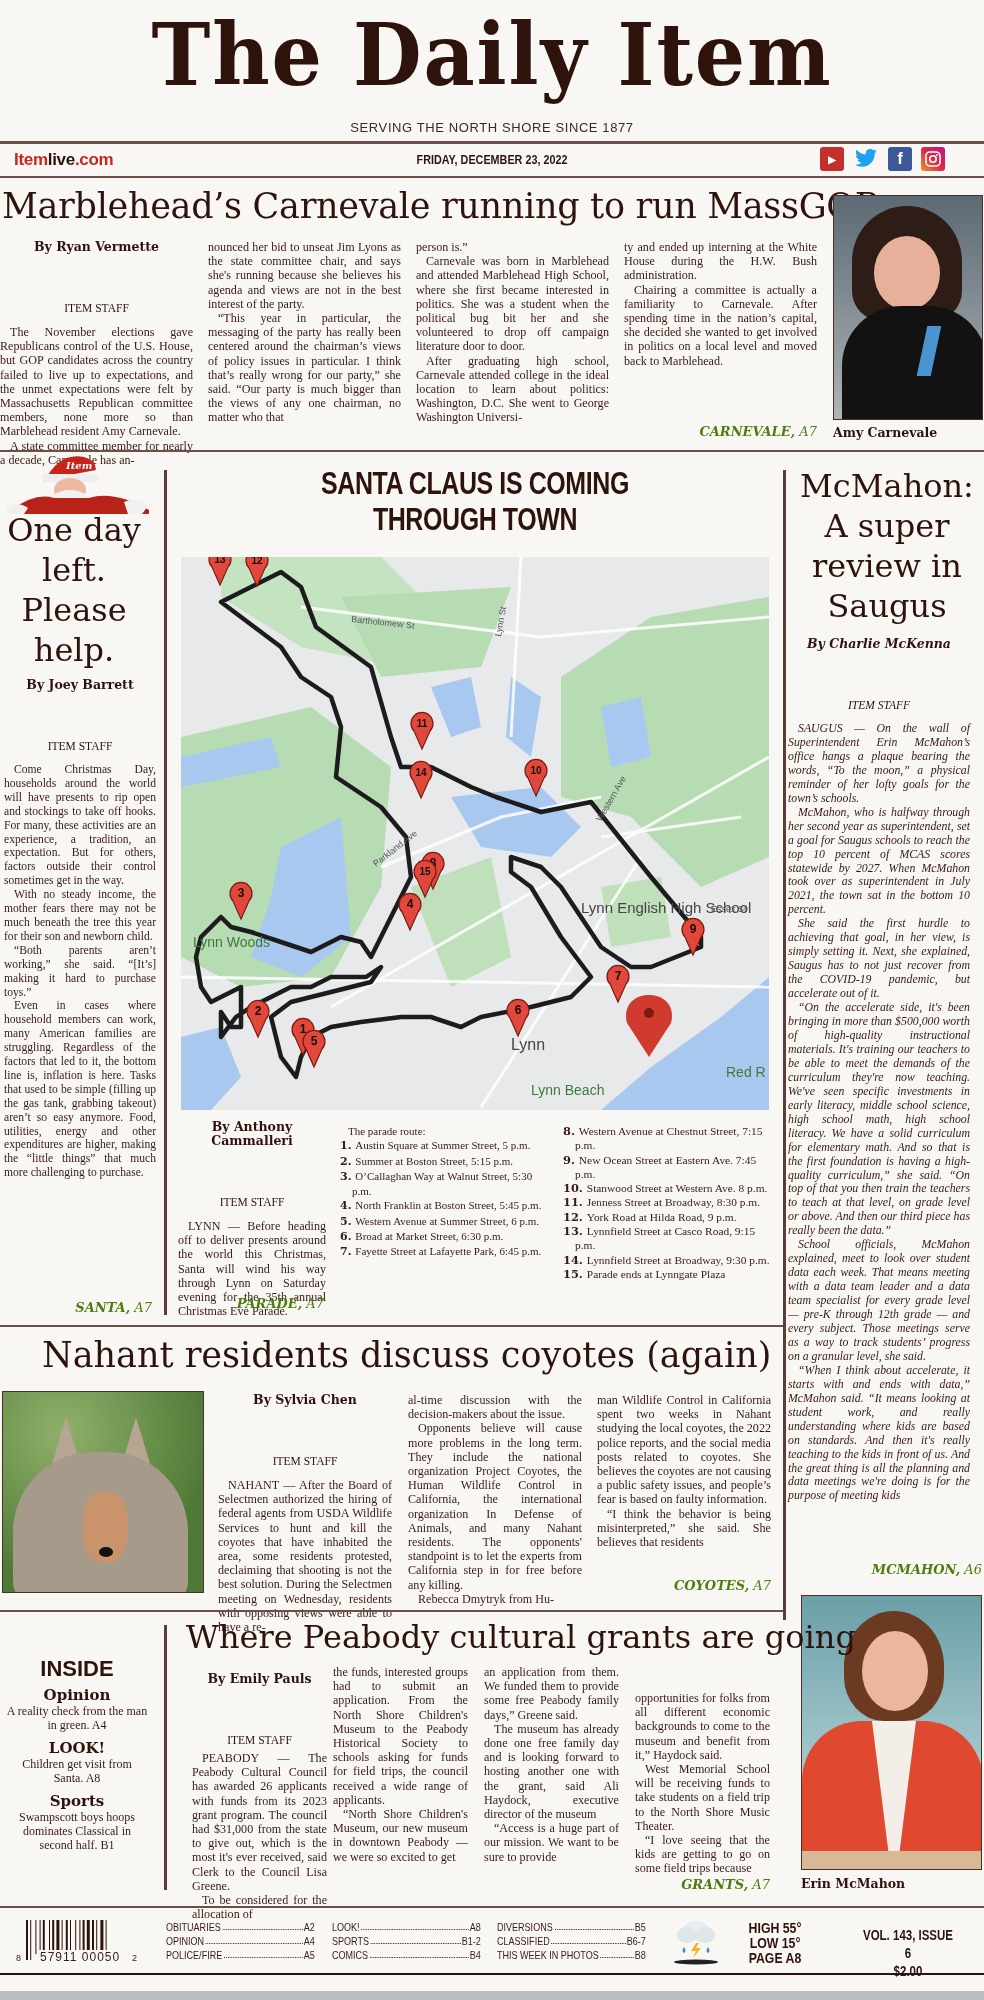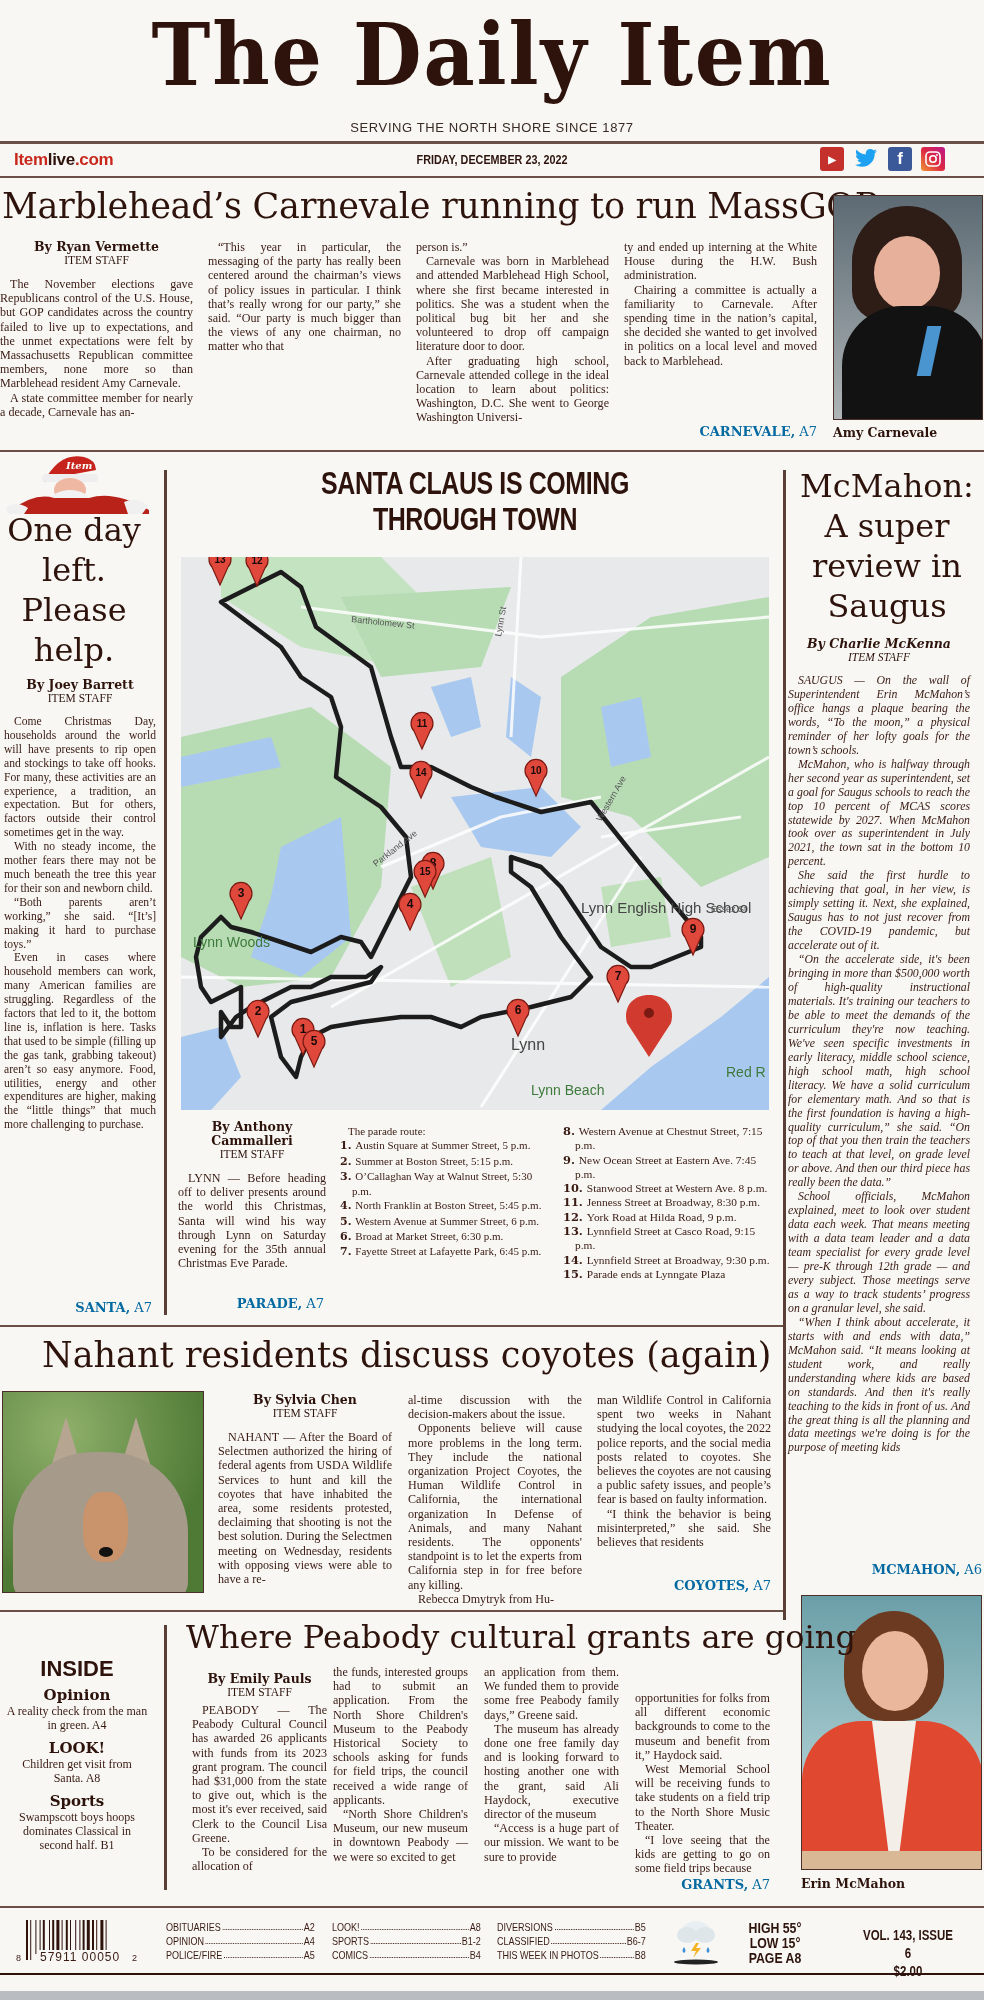--- a/index.html
+++ b/index.html
@@ -14,22 +14,22 @@
   .rule { position: absolute; left: 0; width: 984px; background: #6b5048; }
   #date { left: 0; width: 984px; top: 153px; text-align: center; font-family: "Liberation Sans", sans-serif; font-weight: bold; font-size: 12px; color: #2e130c; transform: scaleX(0.9); }
   #site-logo { left: 14px; top: 150px; font-family: "Liberation Sans", sans-serif; font-weight: bold; font-size: 17px; color: #2e130c; letter-spacing: -0.3px; }
   #site-logo .red { color: #c8281c; }
   .social { position: absolute; top: 147px; width: 24px; height: 24px; border-radius: 3px; display: flex; align-items: center; justify-content: center; color: #fff; font-family: "Liberation Sans", sans-serif; font-weight: bold; font-size: 14px; }
 
   
   .col { position: absolute; font-family: "Liberation Serif", serif; font-size: 12.1px; line-height: 14.2px; color: #3a1a12; text-align: justify; hyphens: manual; }
   .col p { text-indent: 10px; }
   .byline { font-family: "DejaVu Serif", serif; font-weight: bold; font-size: 12.5px; text-align: center; line-height: 14px; color: #2e130c; }
-  .staff { font-family: "Liberation Serif", serif; font-size: 11.5px; text-align: center; line-height: 13px; margin-bottom: 10px; color: #2e130c; }
-  .jump { position: absolute; font-family: "DejaVu Serif", serif; font-size: 13px; text-align: right; color: #0369a1; }
+  .staff { font-family: "Liberation Serif", serif; font-size: 11.5px; text-align: center; line-height: 13px; margin-bottom: 10px; color: #2e130c; margin-top: 48px; }
+  .jump { position: absolute; font-family: "DejaVu Serif", serif; font-size: 13px; text-align: right; color: #4d7c0f; font-style: italic; }
   .jump b { font-weight: bold; }
   .headline { position: absolute; font-family: "DejaVu Serif", serif; color: #2e130c; font-weight: normal; }
   .vrule { position: absolute; width: 3px; background: #5a3f36; }
 
   
   .photo { position: absolute; border: 1px solid #4a3028; overflow: hidden; }
   .caption { position: absolute; font-family: "DejaVu Serif", serif; font-weight: bold; font-size: 12.5px; color: #2e130c; }
 
   
   .route-list { list-style: none; }
@@ -71,20 +71,21 @@
 <div class="rule" style="top:176px;height:2px;"></div>
 
 <div class="headline" style="left:2px;top:186px;font-size:35px;line-height:40px;letter-spacing:-0.3px;">Marblehead’s Carnevale running to run MassGOP</div>
 <div class="col" style="left:0;top:240px;width:193px;">
   <div class="byline">By Ryan Vermette</div>
   <div class="staff">ITEM STAFF</div>
   <p>The November elections gave Republicans control of the U.S. House, but GOP candidates across the country failed to live up to expectations, and the unmet expectations were felt by Massachusetts Republican committee members, none more so than Marblehead resident Amy Carnevale.</p>
   <p>A state committee member for nearly a decade, Carnevale has an-</p>
 </div>
 <div class="col" style="left:208px;top:240px;width:193px;">
+  <p style="text-indent:0">nounced her bid to unseat Jim Lyons as the state committee chair, and says she's running because she believes his agenda and views are not in the best interest of the party.</p>
   <p>“This year in particular, the messaging of the party has really been centered around the chairman’s views of policy issues in particular. I think that’s really wrong for our party,” she said. “Our party is much bigger than the views of any one chairman, no matter who that</p>
 </div>
 <div class="col" style="left:416px;top:240px;width:193px;">
   <p style="text-indent:0">person is.”</p>
   <p>Carnevale was born in Marblehead and attended Marblehead High School, where she first became interested in politics. She was a student when the political bug bit her and she volunteered to drop off campaign literature door to door.</p>
   <p>After graduating high school, Carnevale attended college in the ideal location to learn about politics: Washington, D.C. She went to George Washington Universi-</p>
 </div>
 <div class="col" style="left:624px;top:240px;width:193px;">
   <p style="text-indent:0">ty and ended up interning at the White House during the H.W. Bush administration.</p>
   <p>Chairing a committee is actually a familiarity to Carnevale. After spending time in the nation’s capital, she decided she wanted to get involved in politics on a local level and moved back to Marblehead.</p>

